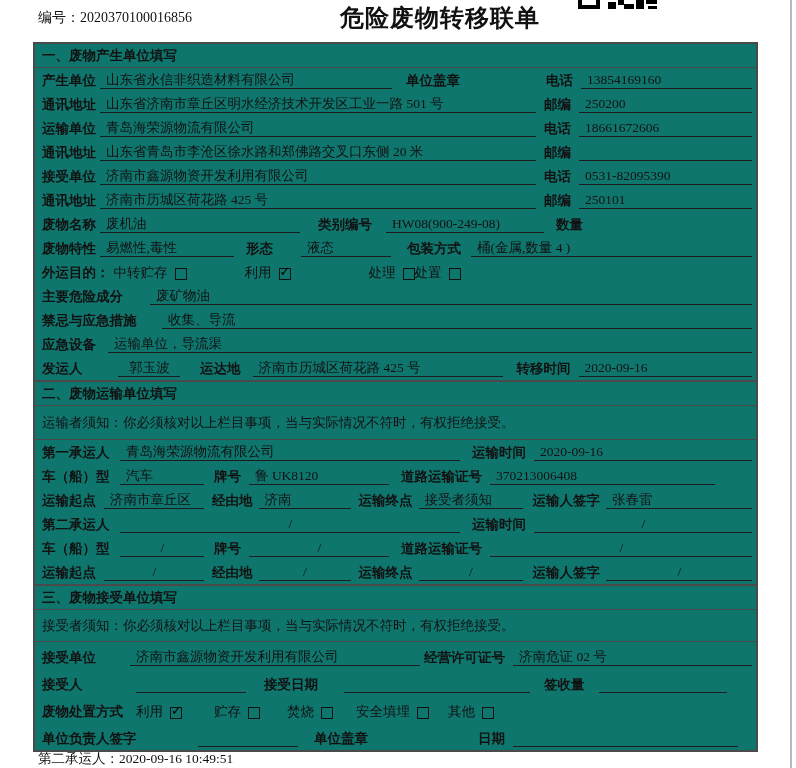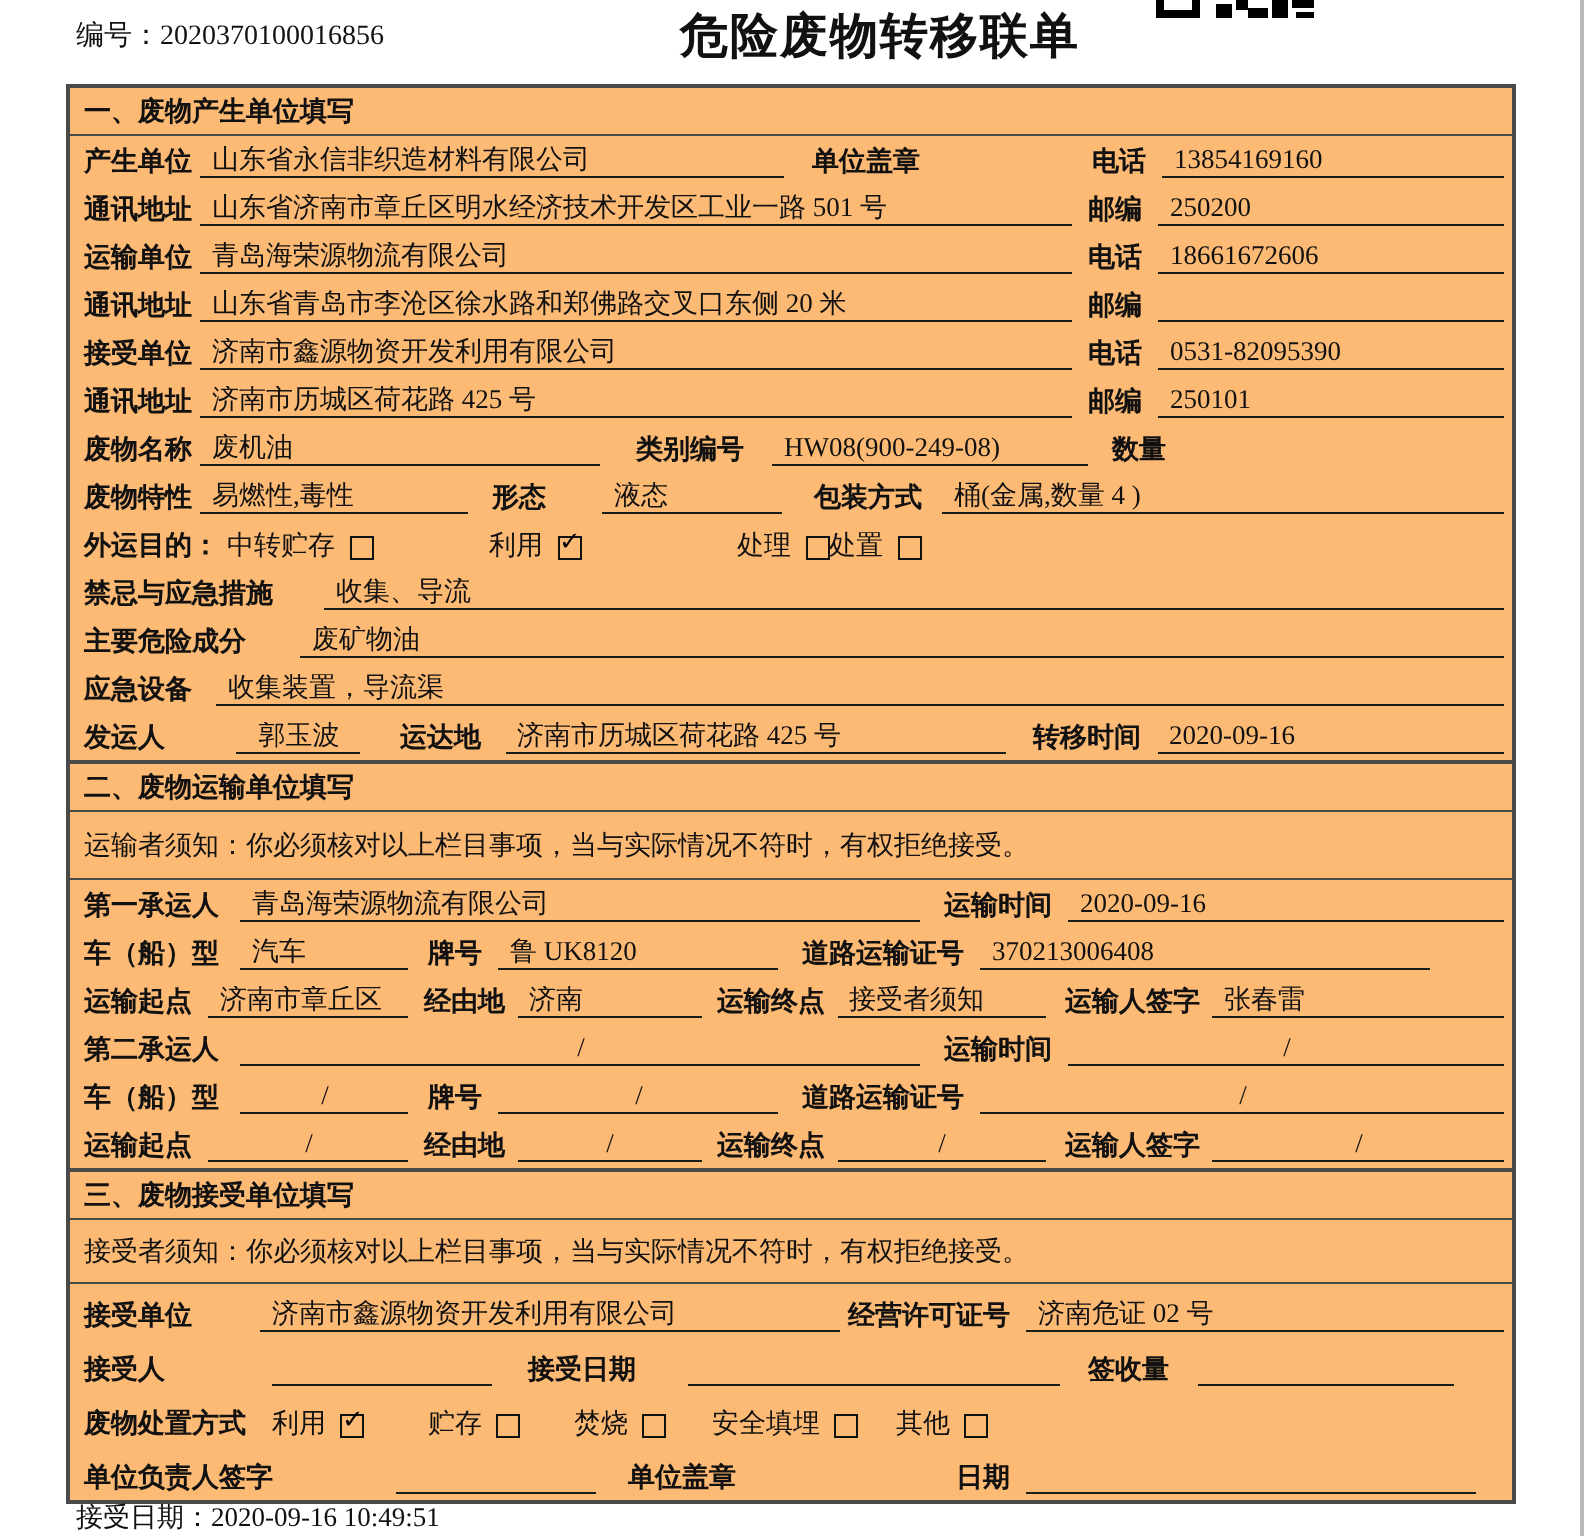--- a/index.html
+++ b/index.html
@@ -15,21 +15,21 @@
   .main-title{
     position:absolute;left:300px;top:2px;width:280px;text-align:center;
     font-size:24px;font-weight:bold;letter-spacing:1px;
     font-family:"Liberation Sans","DejaVu Sans",sans-serif;
   }
   .qr{position:absolute;left:578px;top:0;width:80px;height:10px;}
   .qr i{position:absolute;background:#000;}
   
   .form{
     position:absolute;left:33px;top:42px;width:725px;box-sizing:border-box;
-    border:2px solid #4a4a4a;background:#fdba74;
+    border:2px solid #4a4a4a;background:#0f766e;
   }
   .sec-h{
     box-sizing:border-box;height:24px;line-height:23px;padding-left:7px;
     font-weight:bold;font-size:13.5px;border-bottom:1px solid #4a4a4a;
     font-family:"Liberation Sans","DejaVu Sans",sans-serif;
   }
   .sec-h.mid{border-top:2px solid #4a4a4a;height:26px;}
   .notice{
     box-sizing:border-box;height:34px;display:flex;align-items:center;
     padding-left:7px;font-size:13.5px;border-bottom:1px solid #4a4a4a;white-space:nowrap;
@@ -157,32 +157,32 @@
       <span>处理</span>
       <span class="cb"></span>
     </span>
     <span class="opt" style="">
       <span>处置</span>
       <span class="cb"></span>
     </span>
   </div>
 
   <div class="fr">
+    <span class="lb" style="width:96px">主要危险成分</span>
+    <span class="v gr" style="margin-left:12px">废矿物油</span>
+  </div>
+
+  <div class="fr">
     <span class="lb" style="width:110px">禁忌与应急措施</span>
     <span class="v gr" style="margin-left:10px">收集、导流</span>
   </div>
 
   <div class="fr">
-    <span class="lb" style="width:96px">主要危险成分</span>
-    <span class="v gr" style="margin-left:12px">废矿物油</span>
-  </div>
-
-  <div class="fr">
     <span class="lb" style="width:58px">应急设备</span>
-    <span class="v gr" style="margin-left:8px">收集装置，导流渠</span>
+    <span class="v gr" style="margin-left:8px">运输单位，导流渠</span>
   </div>
 
   <div class="fr">
     <span class="lb" style="width:50px">发运人</span>
     <span class="v c" style="margin-left:26px;width:62px">郭玉波</span>
     <span class="lb" style="margin-left:20px">运达地</span>
     <span class="v" style="margin-left:12px;width:250px">济南市历城区荷花路 425 号</span>
     <span class="lb" style="margin-left:14px">转移时间</span>
     <span class="v gr" style="margin-left:8px">2020-09-16</span>
   </div>
@@ -293,14 +293,14 @@
     <span class="lb" style="width:100px">单位负责人签字</span>
     <span class="v" style="margin-left:56px;width:100px"></span>
     <span class="lb" style="margin-left:16px">单位盖章</span>
     <span class="lb" style="margin-left:110px">日期</span>
     <span class="v gr" style="margin-left:8px;margin-right:14px"></span>
   </div>
 
 </div>
 
 <div class="print-time">
-  <span>接受日期：</span><span>2020-09-16 10:49:51</span>
+  <span>第二承运人：</span><span>2020-09-16 10:49:51</span>
 </div>
 
 </body></html>

